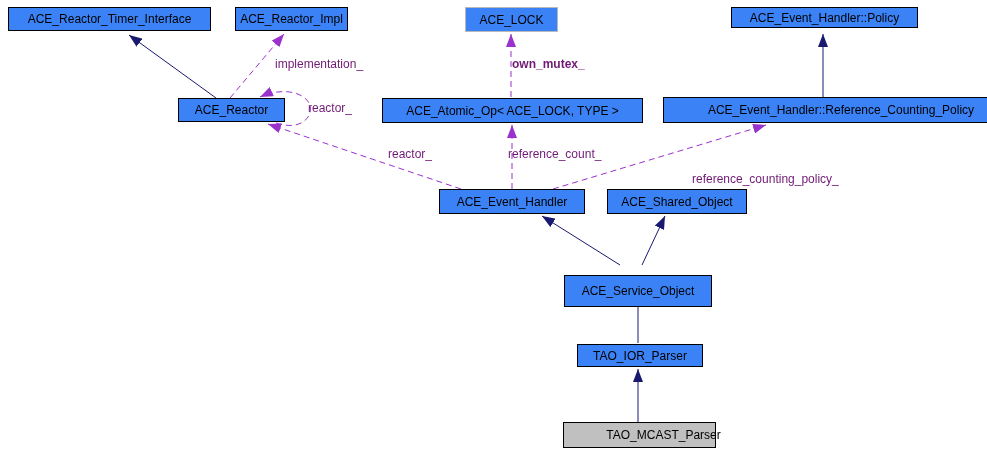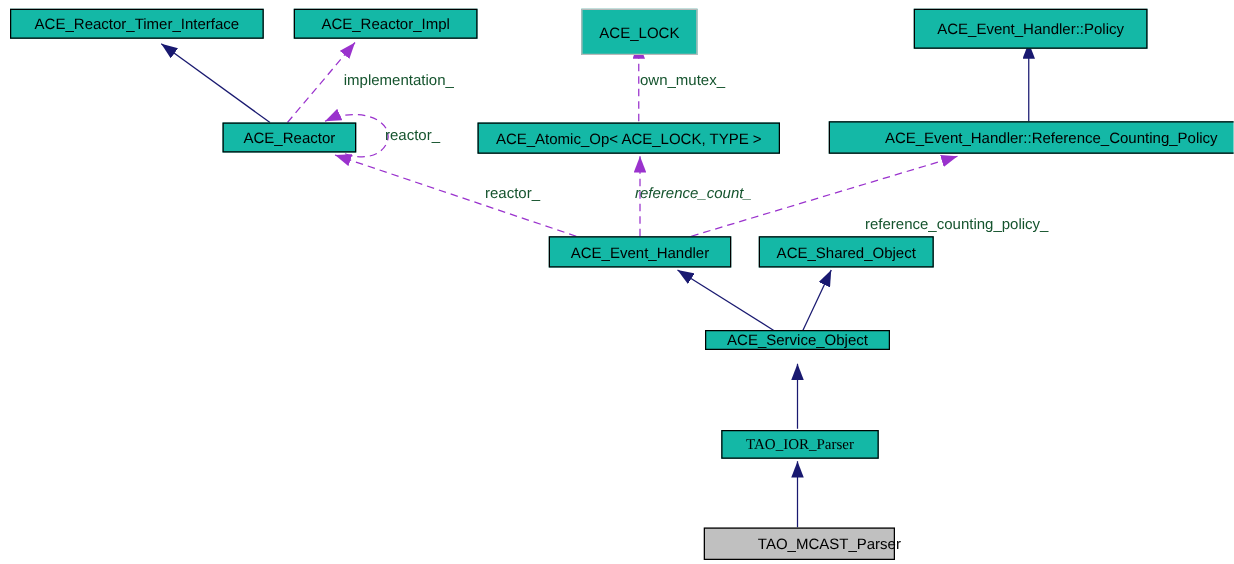--- a/index.html
+++ b/index.html
@@ -18,41 +18,41 @@
   #edge-layer {
     position: absolute;
     left: 0;
     top: 0;
     width: 987px;
     height: 451px;
   }
   .node {
     position: absolute;
     box-sizing: border-box;
-    background: #14b8a6;
+    background: #3b82f6;
     border: 1px solid #000000;
     color: #000000;
     font-size: 12px;
     text-align: center;
     white-space: nowrap;
     display: flex;
     align-items: center;
     justify-content: center;
     cursor: pointer;
   }
   .node.template {
     border-color: #b9b9b9;
     cursor: default;
   }
   .node.focus {
     background: #c0c0c0;
   }
   .edge-label {
     position: absolute;
-    color: #14532d;
+    color: #701a75;
     font-size: 12px;
     white-space: nowrap;
   }
 </style>
 </head>
 <body>
 
 <div id="diagram">
   <svg id="edge-layer" width="987" height="451" viewBox="0 0 987 451" xmlns="http://www.w3.org/2000/svg">
     <defs>
@@ -75,33 +75,33 @@
         <line x1="230" y1="98" x2="284" y2="34" stroke="#9a32cd" stroke-width="1" stroke-dasharray="6 4" marker-end="url(#arrow-usage)"></line>
         <line x1="511" y1="97" x2="511" y2="34" stroke="#9a32cd" stroke-width="1" stroke-dasharray="6 4" marker-end="url(#arrow-usage)"></line>
         <line x1="512" y1="189" x2="512" y2="125" stroke="#9a32cd" stroke-width="1" stroke-dasharray="6 4" marker-end="url(#arrow-usage)"></line>
         <line x1="461" y1="189" x2="268" y2="124" stroke="#9a32cd" stroke-width="1" stroke-dasharray="6 4" marker-end="url(#arrow-usage)"></line>
         <line x1="553" y1="189" x2="766" y2="125" stroke="#9a32cd" stroke-width="1" stroke-dasharray="6 4" marker-end="url(#arrow-usage)"></line>
         <path d="M 276,123 C 303,132 315,114 309,103 C 303,92 282,87 260,97" fill="none" stroke="#9a32cd" stroke-width="1" stroke-dasharray="6 4" marker-end="url(#arrow-usage)"></path>
       </g>
   </svg>
   <div id="node-layer">
       <div class="node" style="left: 8px; top: 7px; width: 203px; height: 24px;">ACE_Reactor_Timer_Interface</div>
-      <div class="node" style="left: 235px; top: 7px; width: 147px; height: 24px;">ACE_Reactor_Impl</div>
-      <div class="node template" style="left: 465px; top: 7px; width: 93px; height: 37px;">ACE_LOCK</div>
-      <div class="node" style="left: 731px; top: 7px; width: 187px; height: 32px;">ACE_Event_Handler::Policy</div>
+      <div class="node" style="left: 235px; top: 7px; width: 113px; height: 24px;">ACE_Reactor_Impl</div>
+      <div class="node template" style="left: 465px; top: 7px; width: 93px; height: 25px;">ACE_LOCK</div>
+      <div class="node" style="left: 731px; top: 7px; width: 187px; height: 21px;">ACE_Event_Handler::Policy</div>
       <div class="node" style="left: 178px; top: 98px; width: 107px; height: 24px; text-align: center;">ACE_Reactor</div>
-      <div class="node" style="left: 382px; top: 98px; width: 242px; height: 25px;">ACE_Atomic_Op&lt; ACE_LOCK, TYPE &gt;</div>
+      <div class="node" style="left: 382px; top: 98px; width: 261px; height: 25px;">ACE_Atomic_Op&lt; ACE_LOCK, TYPE &gt;</div>
       <div class="node" style="left: 663px; top: 97px; width: 356px; height: 26px;">ACE_Event_Handler::Reference_Counting_Policy</div>
       <div class="node" style="left: 439px; top: 189px; width: 146px; height: 25px; text-align: center;">ACE_Event_Handler</div>
       <div class="node" style="left: 607px; top: 189px; width: 140px; height: 25px;">ACE_Shared_Object</div>
-      <div class="node" style="left: 564px; top: 264px; width: 148px; height: 16px;">ACE_Service_Object</div>
-      <div class="node" style="left: 577px; top: 344px; width: 126px; height: 23px; font-family: Liberation Serif, serif;">TAO_IOR_Parser</div>
+      <div class="node" style="left: 564px; top: 275px; width: 148px; height: 32px;">ACE_Service_Object</div>
+      <div class="node" style="left: 577px; top: 344px; width: 126px; height: 23px;">TAO_IOR_Parser</div>
       <div class="node focus" style="left: 563px; top: 422px; width: 153px; height: 26px; padding-left: 48px;">TAO_MCAST_Parser</div>
     </div>
   <div id="label-layer">
       <div class="edge-label" style="left: 275px; top: 57px;">implementation_</div>
-      <div class="edge-label" style="left: 512px; top: 57px;">own_mutex_</div>
+      <div class="edge-label" style="left: 512px; top: 57px; font-weight: bold;">own_mutex_</div>
       <div class="edge-label" style="left: 308px; top: 101px;">reactor_</div>
       <div class="edge-label" style="left: 388px; top: 147px;">reactor_</div>
-      <div class="edge-label" style="left: 508px; top: 147px; font-style: italic;">reference_count_</div>
+      <div class="edge-label" style="left: 508px; top: 147px;">reference_count_</div>
       <div class="edge-label" style="left: 692px; top: 144px; margin-top: 28px;">reference_counting_policy_</div>
     </div>
 </div>
 
 </body></html>

